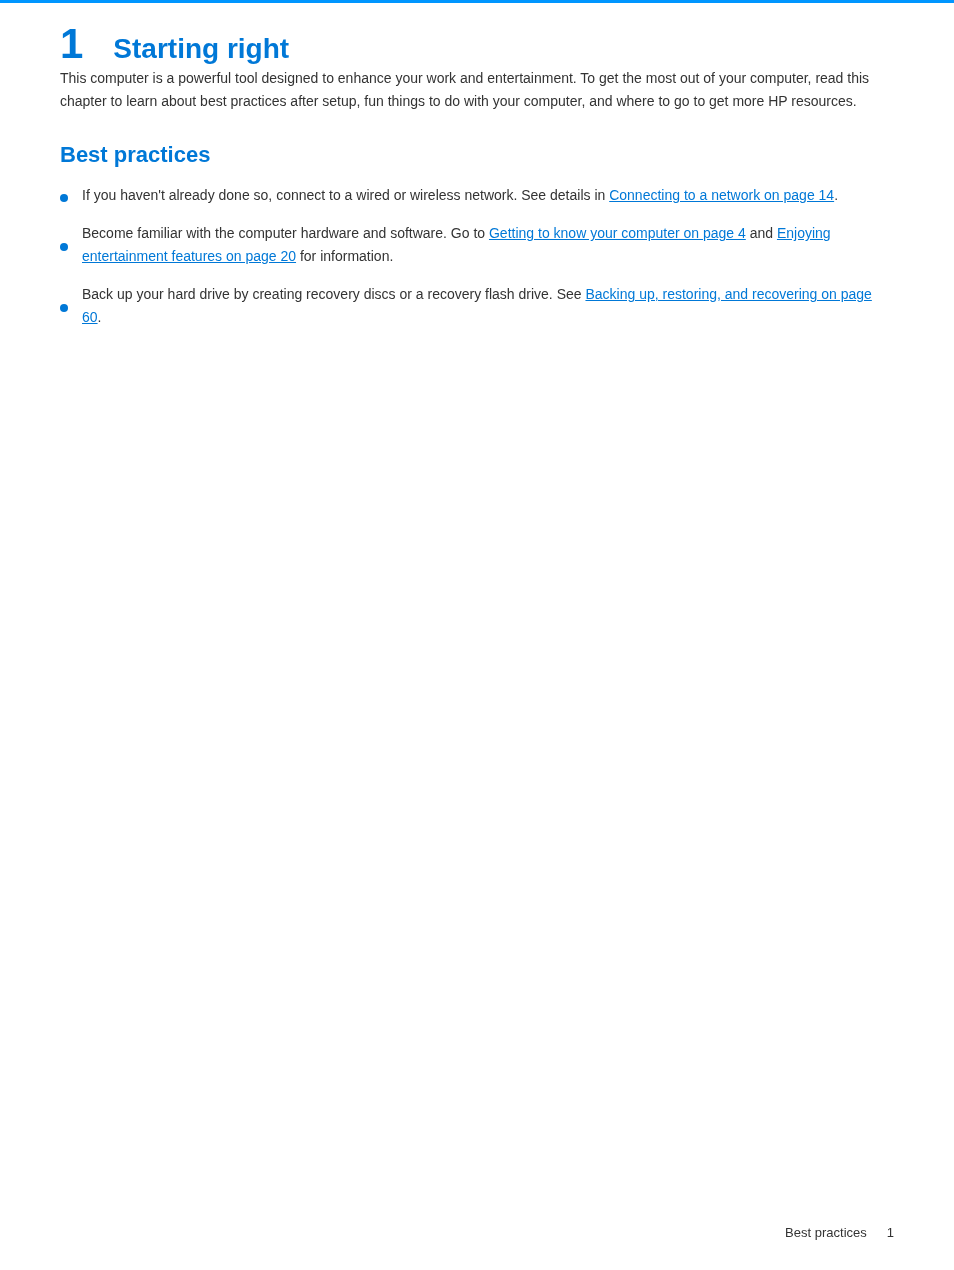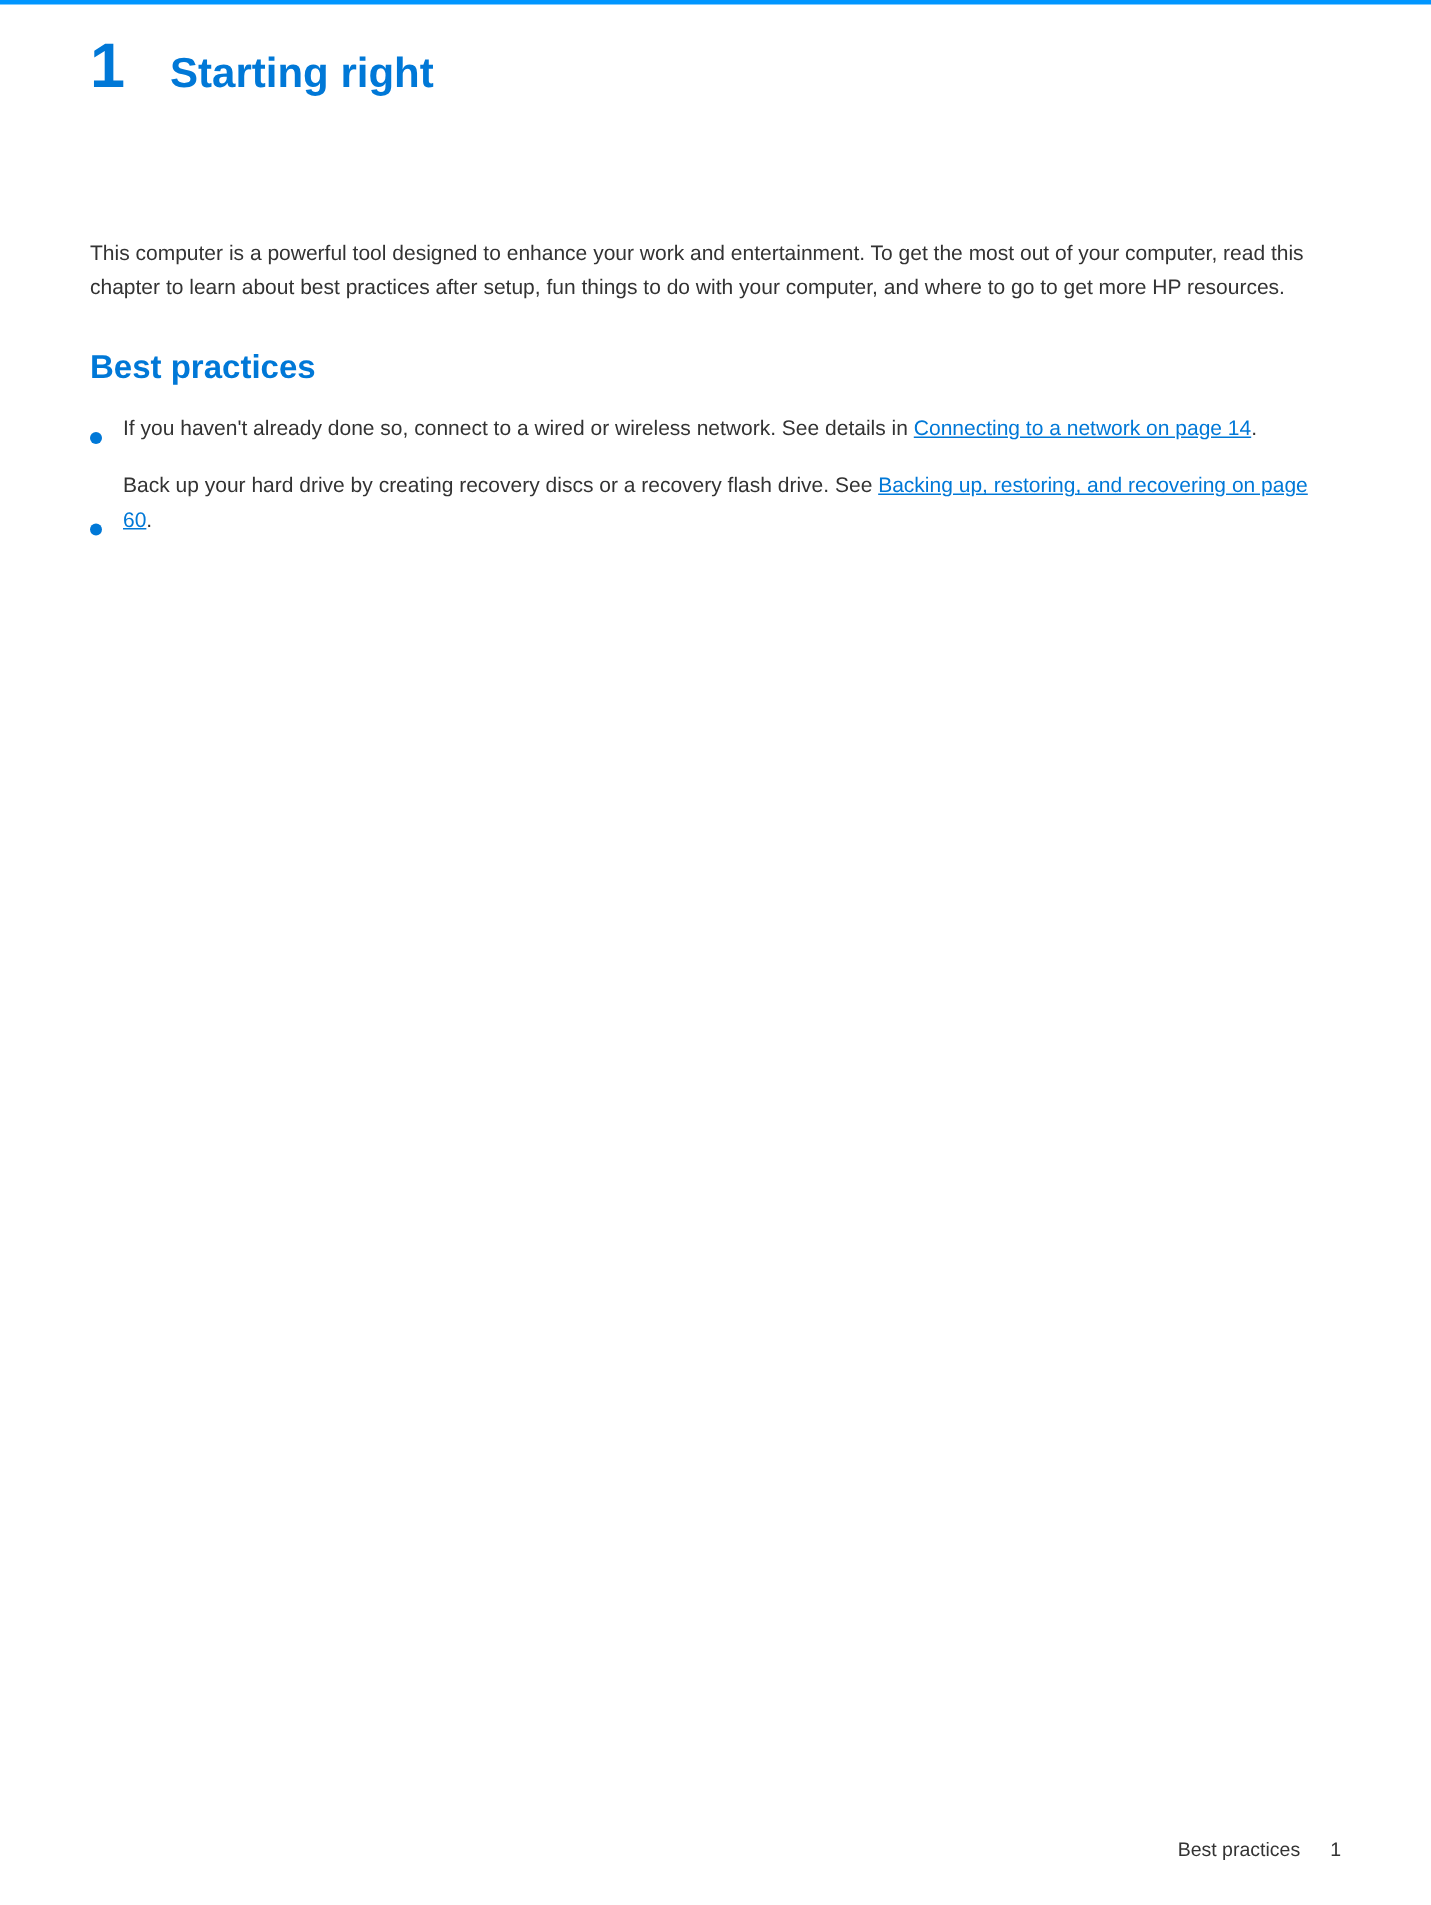--- a/index.html
+++ b/index.html
@@ -56,21 +56,20 @@
       font-weight: bold;
       color: #0078D7;
       line-height: 1.1;
     }
 
     .main-content {
       padding: 0 60px;
     }
 
     .intro-paragraph {
-      margin-top: 90px;
       margin-bottom: 30px;
       line-height: 1.6;
       color: #333333;
       font-size: 14px;
     }
 
     .section-title {
       font-size: 22px;
       font-weight: bold;
       color: #0078D7;
@@ -86,21 +85,21 @@
     }
 
     .bullet-list {
       list-style: none;
       padding: 0;
       margin: 0;
     }
 
     .bullet-list li {
       display: flex;
-      align-items: flex-end;
+      align-items: center;
       margin-bottom: 16px;
       line-height: 1.6;
       font-size: 14px;
       color: #333333;
     }
 
     .bullet-dot {
       display: inline-block;
       width: 8px;
       height: 8px;
@@ -163,20 +162,26 @@
 
       <ul class="bullet-list">
 
         <li>
           <span class="bullet-dot"></span>
           <span class="bullet-text">
             <span>If you haven't already done so, connect to a wired or wireless network. See details in </span><a href="#">Connecting to a network on page 14</a><span>.</span>
           </span>
         </li>
 
+        <li>
+          <span class="bullet-dot"></span>
+          <span class="bullet-text">
+            <span>Become familiar with the computer hardware and software. Go to </span><a href="#">Getting to know your computer on page 4</a><span> and </span><a href="#">Enjoying entertainment features on page 20</a><span> for information.</span>
+          </span>
+        </li>
 
 
         <li>
           <span class="bullet-dot"></span>
           <span class="bullet-text">
             <span>Back up your hard drive by creating recovery discs or a recovery flash drive. See </span><a href="#">Backing up, restoring, and recovering on page 60</a><span>.</span>
           </span>
         </li>
 
       </ul>

